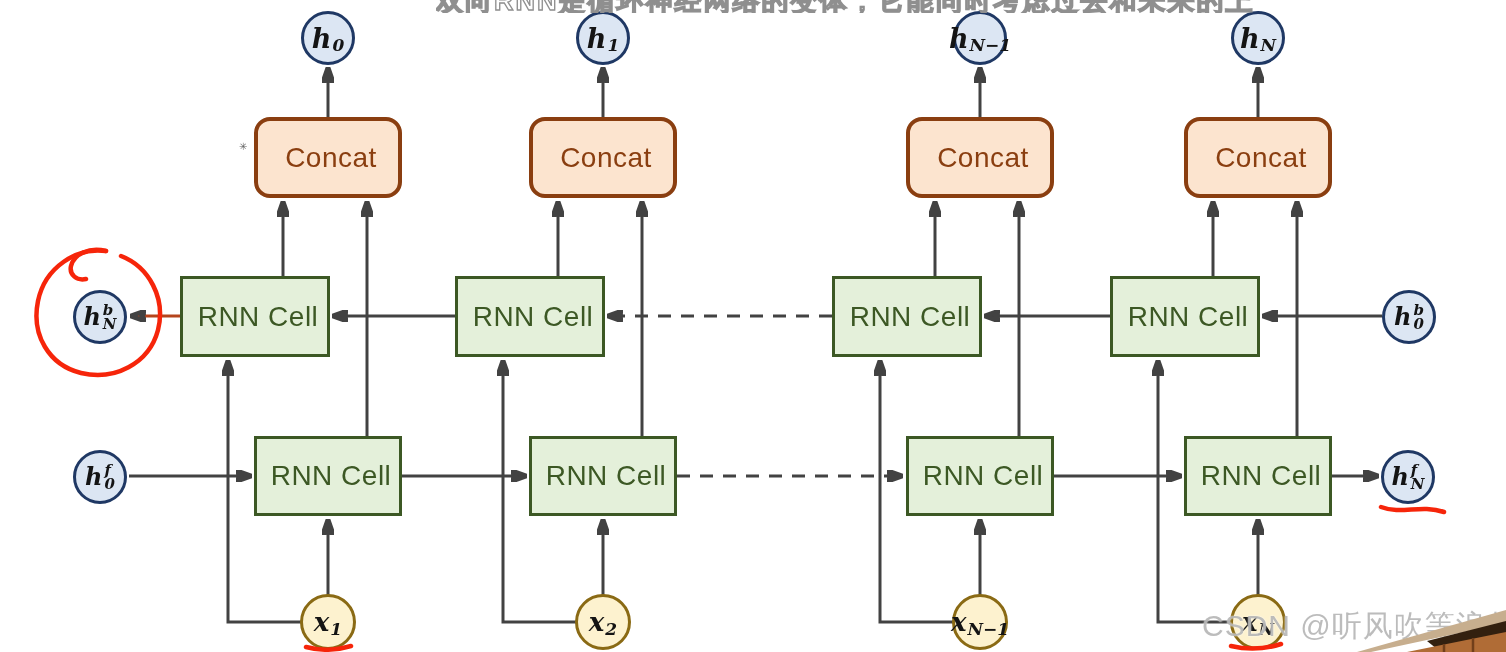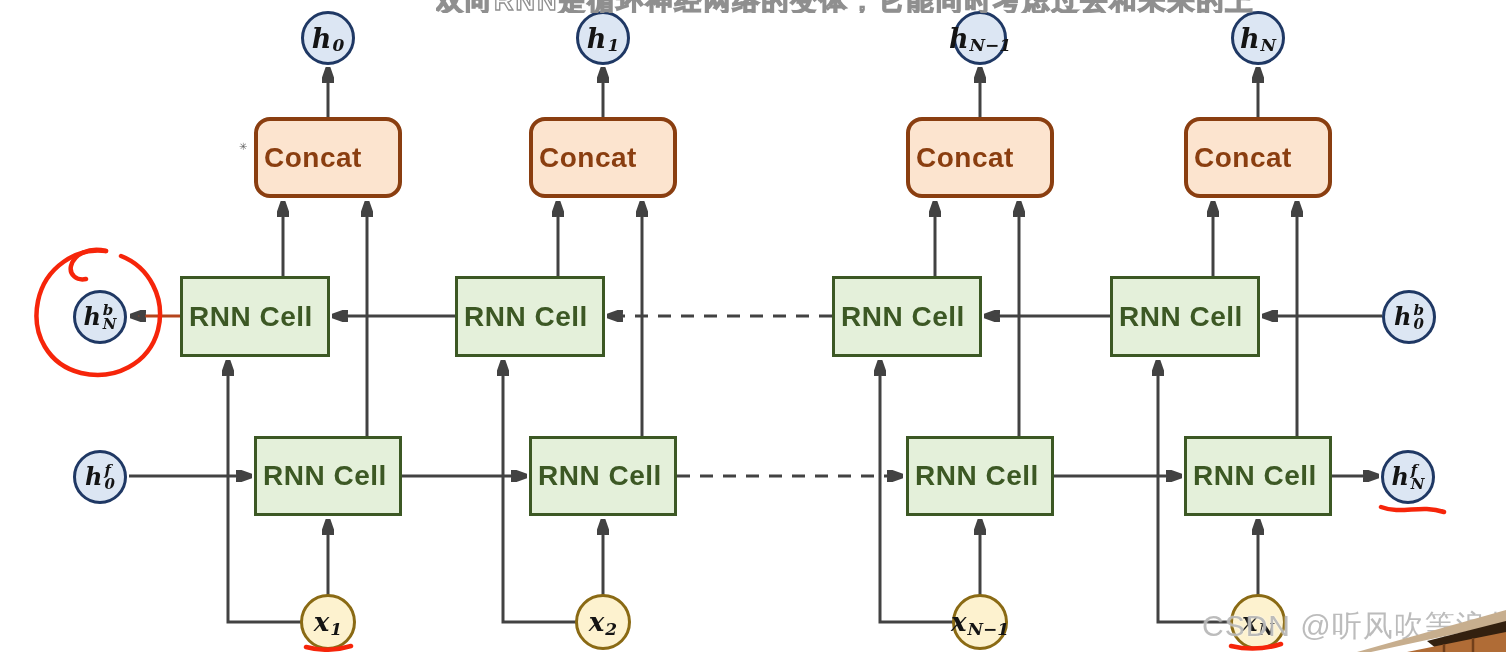--- a/index.html
+++ b/index.html
@@ -19,22 +19,22 @@
           justify-content:center;z-index:3;}
   .circle.input{width:56px;height:56px;background:#fdf2cf;border-color:#8a6a14;}
   .m{font-family:"DejaVu Serif",serif;font-style:italic;font-weight:bold;color:#141414;
      white-space:nowrap;display:inline-flex;align-items:center;}
   .m .b{font-size:27px;line-height:1;}
   .m sub{font-size:17px;line-height:1;transform:translateY(7px);margin-left:1px;}
   .stack{display:inline-flex;flex-direction:column;align-items:flex-start;
          font-size:15px;line-height:0.95;margin-left:2px;font-weight:bold;}
 
   
-  .box{position:absolute;box-sizing:border-box;display:flex;align-items:center;justify-content:flex-start;
-       font-weight:bold;z-index:3;letter-spacing:0.5px;padding-left:6px;}
+  .box{position:absolute;box-sizing:border-box;display:flex;align-items:center;justify-content:center;
+       font-weight:normal;z-index:3;letter-spacing:0.5px;padding-left:6px;}
   .concat{width:148px;height:81px;top:117px;background:#fce4cf;border:4px solid #8a3e10;
           border-radius:16px;color:#8a3e10;font-size:28px;}
   .cell{width:150px;height:81px;top:276px;background:#e4f0da;border:3.5px solid #3c5824;
         color:#3c5824;font-size:28px;}
   .cell.fw{width:148px;height:80px;top:436px;}
 
   
   .cropped-title{position:absolute;left:436px;top:0;width:822px;height:13px;overflow:hidden;z-index:4;}
   .cropped-title span{display:block;margin-top:-17px;font-size:27px;letter-spacing:2px;
         color:#ffffff;-webkit-text-stroke:1.3px #8f8f8f;text-shadow:0 0 1px #9a9a9a;

